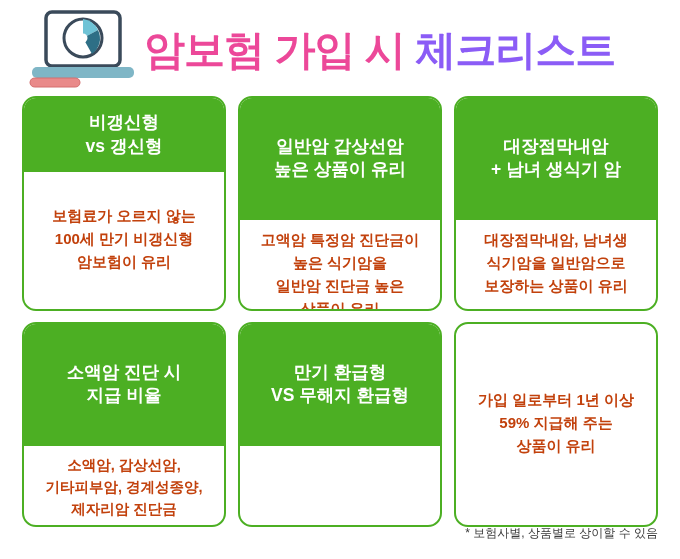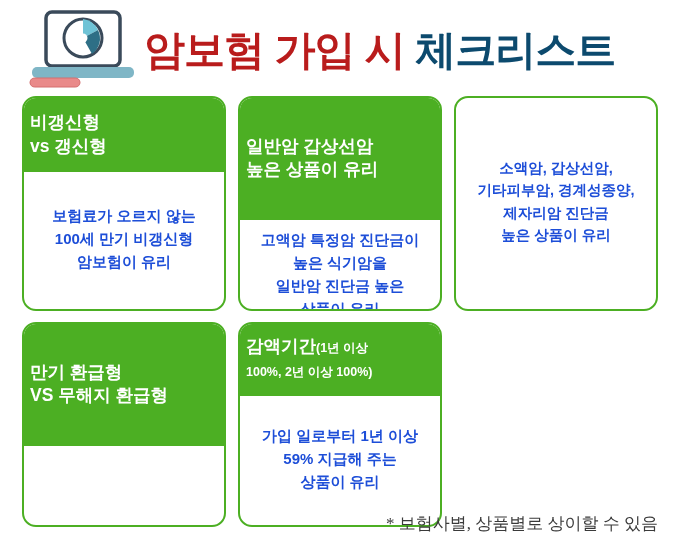--- a/index.html
+++ b/index.html
@@ -25,74 +25,73 @@
     height: 82px;
     flex: 0 0 auto;
   }
   .title {
     margin-left: 8px;
     font-size: 41px;
     font-weight: bold;
     letter-spacing: -1px;
     white-space: nowrap;
   }
-  .title .dark { color: #b91c1c; }
-  .title .green { color: #0c4a6e; }
+  .title .dark { color: #ec4899; }
+  .title .green { color: #8b5cf6; }
 
   
   .grid {
     display: grid;
     grid-template-columns: repeat(3, 1fr);
     grid-template-rows: 215px 205px;
     gap: 11px 12px;
     padding: 0 22px;
   }
   .card {
     border: 2.5px solid #4caf23;
     border-radius: 14px;
     background: #ffffff;
     display: flex;
     flex-direction: column;
     overflow: hidden;
   }
   .card-head {
     background: #4caf23;
     color: #ffffff;
-    text-align: left;
+    text-align: center;
     font-weight: bold;
     font-size: 17.5px;
     line-height: 1.35;
     padding: 13px 6px 14px;
   }
   .card-head .sub {
     font-size: 12.5px;
     font-weight: bold;
   }
   .card-body {
     flex: 1;
     display: flex;
     align-items: center;
     justify-content: center;
     text-align: center;
-    color: #1d4ed8;
+    color: #c2410c;
     font-weight: bold;
     font-size: 15px;
     line-height: 1.55;
     padding: 8px 8px 12px;
     white-space: pre-line;
   }
 
   
   .footnote {
     position: absolute;
     right: 22px;
-    bottom: 24px;
-    font-size: 17px;
+    bottom: 17px;
+    font-size: 12px;
     color: #3a3a3a;
-    font-family: Liberation Serif, serif;
   }
 </style>
 </head>
 <body>
 
 <div class="header">
   <div class="laptop-icon">
     <svg width="108" height="82" viewBox="0 0 108 82">
 
       <rect x="18" y="3" width="74" height="54" rx="6" fill="#ffffff" stroke="#3a4a5a" stroke-width="3.5"></rect>
@@ -127,40 +126,49 @@
     <div class="card-head" style="white-space:pre-line">
       <div>일반암 갑상선암
 높은 상품이 유리</div>
     </div>
     <div class="card-body">고액암 특정암 진단금이
 높은 식기암을
 일반암 진단금 높은
 상품이 유리</div>
   </div>
 
+  <div class="card">
+    <div class="card-head" style="white-space:pre-line">
+      <div>대장점막내암
++ 남녀 생식기 암</div>
+    </div>
+    <div class="card-body">대장점막내암, 남녀생
+식기암을 일반암으로
+보장하는 상품이 유리</div>
+  </div>
 
   <div class="card">
+    <div class="card-head" style="white-space:pre-line">
+      <div>소액암 진단 시
+지급 비율</div>
+    </div>
     <div class="card-body" style="font-size:14.5px">소액암, 갑상선암,
 기타피부암, 경계성종양,
 제자리암 진단금
 높은 상품이 유리</div>
   </div>
 
   <div class="card">
     <div class="card-head" style="white-space:pre-line">
       <div>만기 환급형
 VS 무해지 환급형</div>
     </div>
   </div>
 
   <div class="card">
-    <div class="card-head" style="padding-top:11px">
-      <div style="display:inline">감액기간</div><span class="sub" style="white-space:pre-line">(1년 이상
-100%, 2년 이상 100%)</span>
-    </div>
     <div class="card-body">가입 일로부터 1년 이상
 59% 지급해 주는
 상품이 유리</div>
   </div>
 
 </div>
 
 <div class="footnote">* 보험사별, 상품별로 상이할 수 있음</div>
 
 </body></html>

